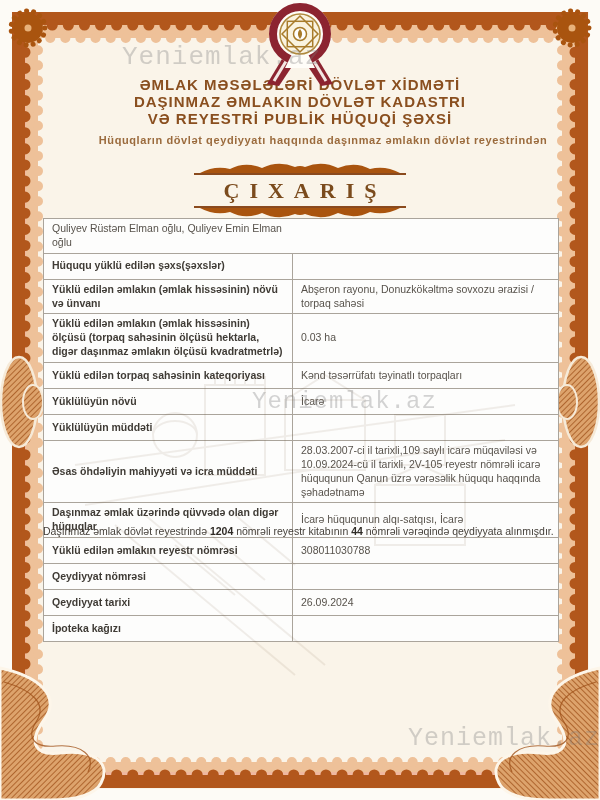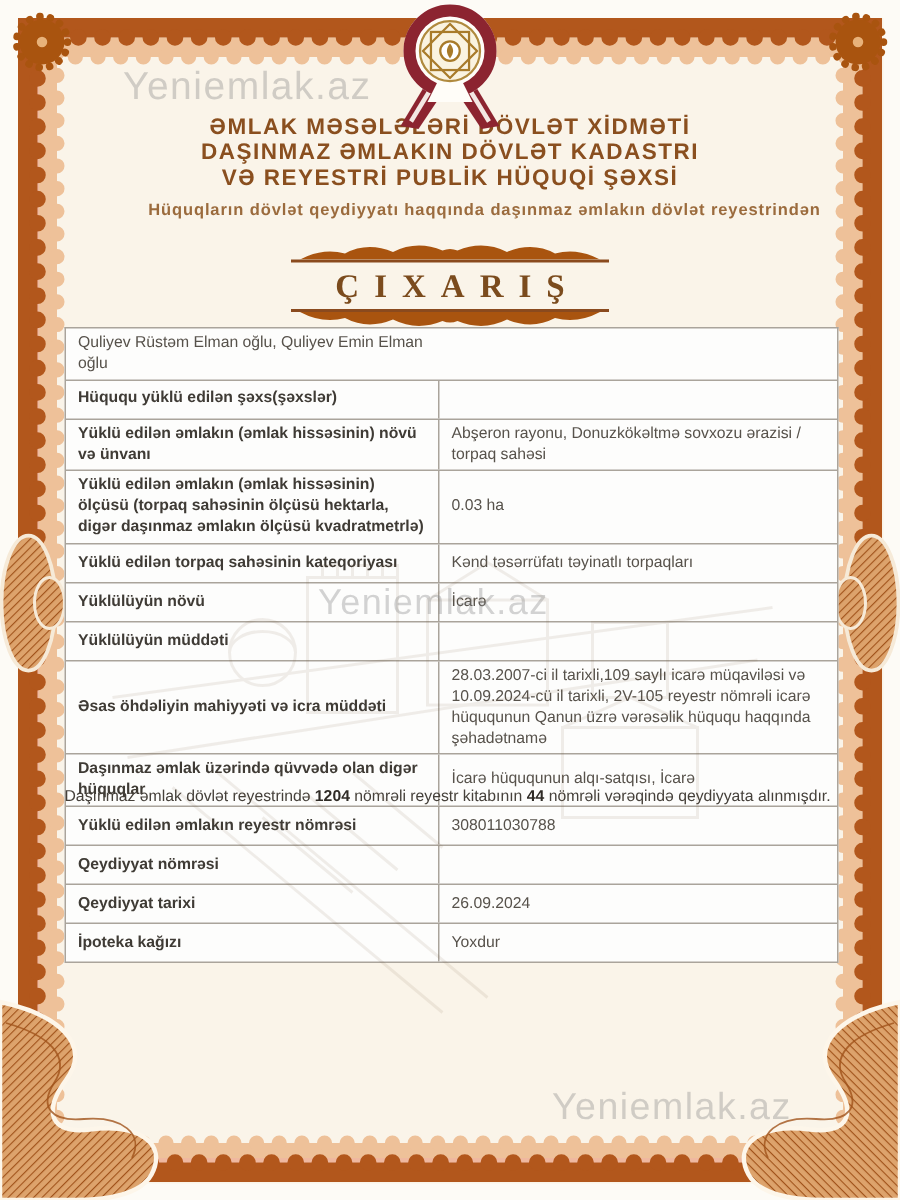--- a/index.html
+++ b/index.html
@@ -49,21 +49,22 @@
 
   .footnote{
     position:absolute;left:43px;top:524px;width:514px;
     font-size:10.5px;color:#45403a;line-height:1.35;
   }
   .footnote b{font-weight:bold;color:#2f2b26;}
 
   .wm{
     position:absolute;z-index:5;pointer-events:none;
     color:rgba(125,125,125,0.33);font-size:26px;letter-spacing:1px;
-    font-family:Liberation Sans, sans-serif;
+    font-family:Liberation Mono, monospace;
+    margin-left:40px;
   }
   .wm1{left:82px;top:42px;}
   .wm2{left:212px;top:388px;font-size:24px;}
   .wm3{left:368px;top:724px;font-size:25px;}
 
   .cityscape{position:absolute;left:55px;top:345px;z-index:4;opacity:0.09;pointer-events:none;}
 </style>
 </head>
 <body>
 
@@ -230,21 +231,20 @@
       </div>
       <div class="tr">
         <div class="th">Qeydiyyat nömrəsi</div>
       </div>
       <div class="tr">
         <div class="th">Qeydiyyat tarixi</div>
         <div class="td">26.09.2024</div>
       </div>
       <div class="tr">
         <div class="th">İpoteka kağızı</div>
-        <div class="td">Yoxdur</div>
       </div>
     </div>
 
     <div class="footnote">
       <span>Daşınmaz əmlak dövlət reyestrində </span><b>1204</b><span> nömrəli reyestr kitabının </span><b>44</b><span> nömrəli vərəqində qeydiyyata alınmışdır.</span>
     </div>
   </div>
 
   <div class="wm wm1">Yeniemlak.az</div>
   <div class="wm wm2">Yeniemlak.az</div>

